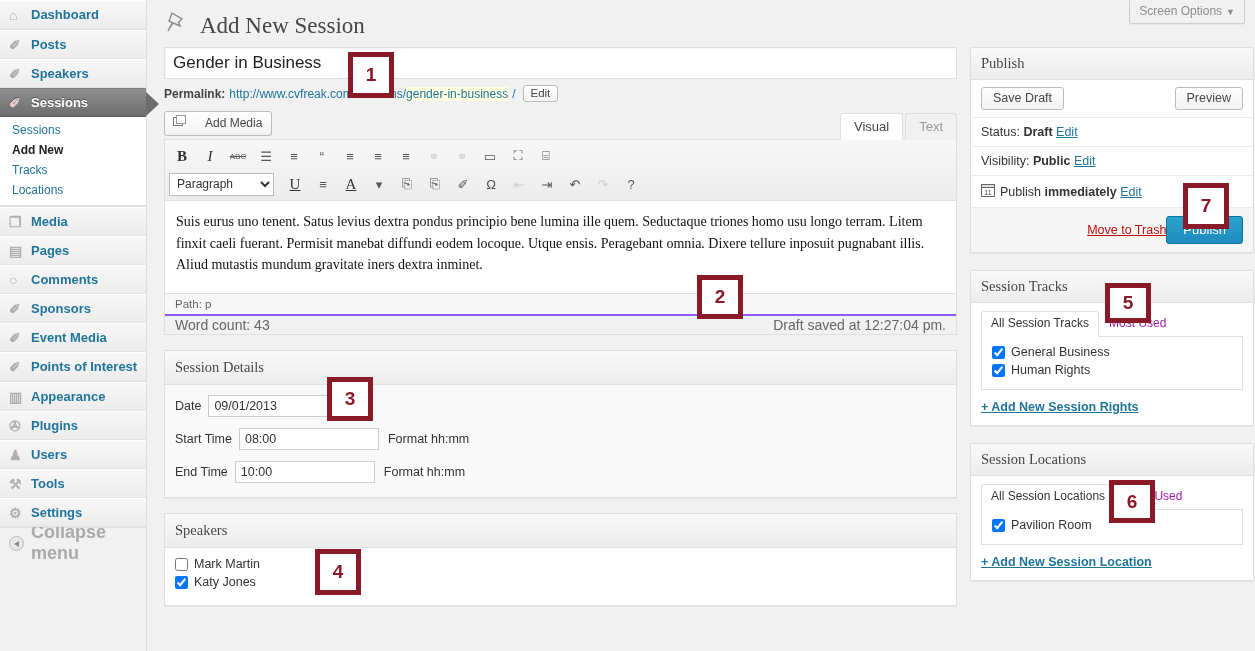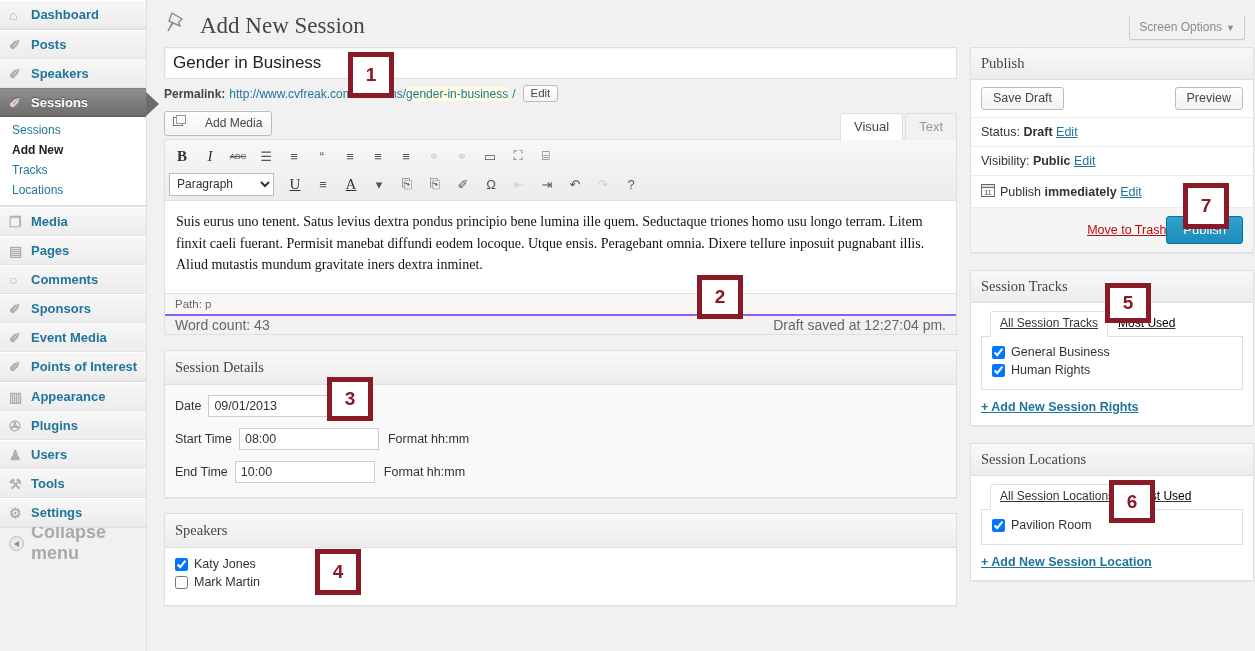--- a/index.html
+++ b/index.html
@@ -68,21 +68,21 @@
   }
   .collapse-circle:after {
     content:""; position:absolute; left:4px; top:4px;
     width:0;height:0;border-top:3.5px solid transparent;border-bottom:3.5px solid transparent;border-right:5px solid #8d8d8d;
   }
 
   
   #main { position: absolute; left: 148px; top: 0; right: 0; height: 651px; }
 
   #screen-options {
-    position: absolute; right: 10px; top: 16px;
+    position: absolute; right: 10px; top: 0;
     padding: 4px 9px 5px 9px;
     background: #f1f1f1;
     border: 1px solid #ccc; border-top: none;
     border-radius: 0 0 3px 3px;
     color: #8c8c8c; font-size: 12px;
     box-shadow: 0 1px 1px rgba(0,0,0,.04);
     cursor: pointer;
   }
   #screen-options .caret { font-size: 9px; margin-left: 4px; }
 
@@ -244,24 +244,24 @@
     font-size: 13px; color: #fff; font-weight: normal;
     background: linear-gradient(to bottom, #2ea2cc, #1e8cbe);
     border: 1px solid #0074a2; border-radius: 3px;
     cursor: pointer;
     text-shadow: 0 -1px 0 rgba(0,0,0,.25);
   }
   .trash-link { color: #bc0b0b; text-decoration: underline; font-size: 12.5px; cursor: pointer; }
   .cal-icon { margin-right: 5px; }
 
   
-  .tax-tabs { display: flex; padding: 8px 10px 0 19px; text-decoration: underline; }
+  .tax-tabs { display: flex; padding: 8px 10px 0 10px; }
   .tax-tab {
     padding: 4px 9px 5px 9px;
-    font-size: 12px; color: #000000;
+    font-size: 12px; color: #a21caf;
     border: 1px solid transparent;
     border-radius: 3px 3px 0 0;
     cursor: pointer;
   }
   .tax-tab.active {
     background: #fff; color: #333;
     border: 1px solid #dfdfdf; border-bottom-color: #fff;
     margin-bottom: -1px;
   }
   .tax-list {
@@ -482,26 +482,26 @@
             <input class="field-input" style="width: 140px;" type="text" value="10:00">
             <span class="field-hint">Format hh:mm</span>
           </div>
         </div>
       </div>
 
       <div class="metabox">
         <div class="metabox-head">Speakers</div>
         <div class="metabox-body" id="speakers-body" style="background:#fff;padding:9px 10px 12px 10px">
             <label class="chk-row">
+              <input type="checkbox" style="">
+              <span>Mark Martin</span>
+            </label>
+            <label class="chk-row">
               <input type="checkbox" checked="" style="">
               <span>Katy Jones</span>
-            </label>
-            <label class="chk-row">
-              <input type="checkbox" style="">
-              <span>Mark Martin</span>
             </label>
           </div>
       </div>
 
     </div>
 
     <div class="side-col">
 
       <div class="side-box">
         <div class="side-head">Publish</div>

